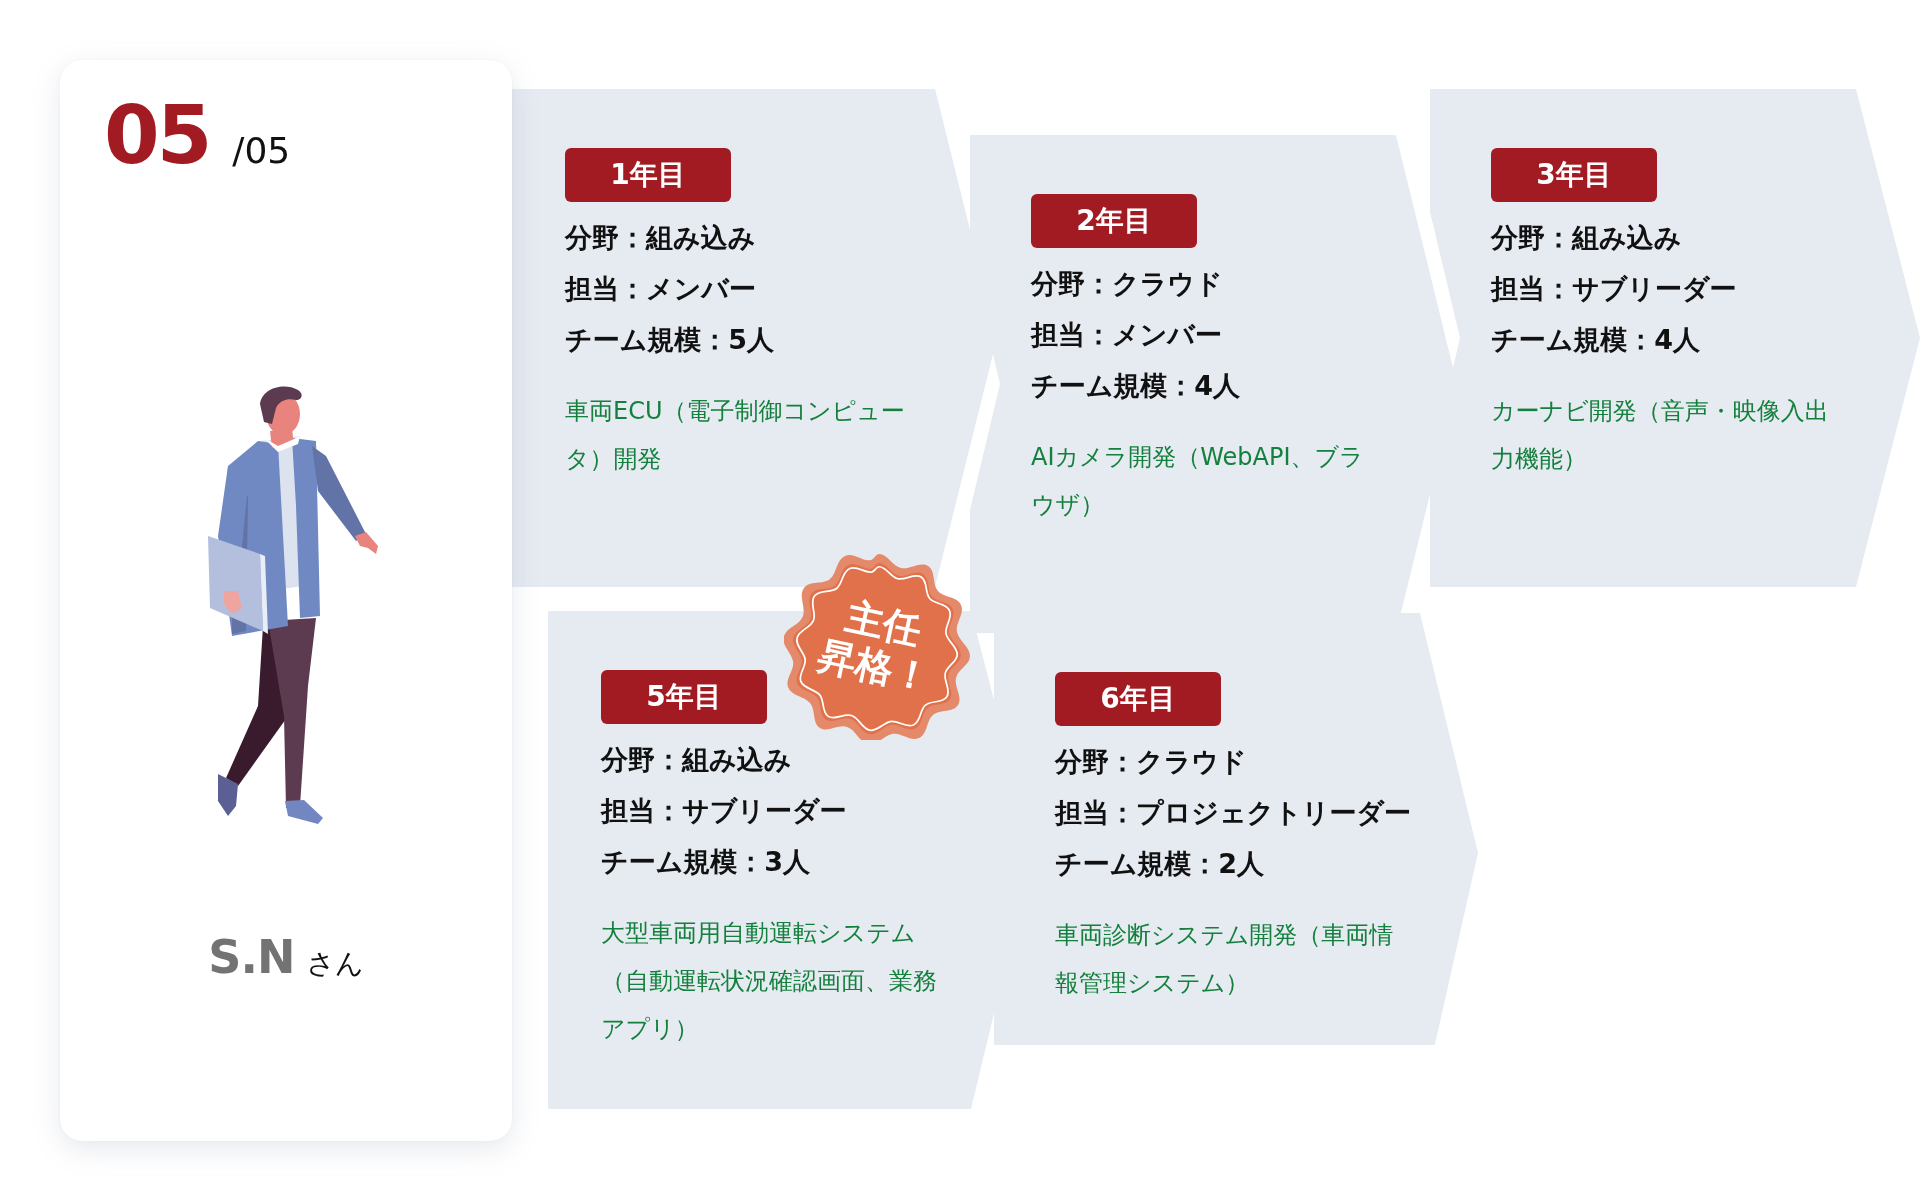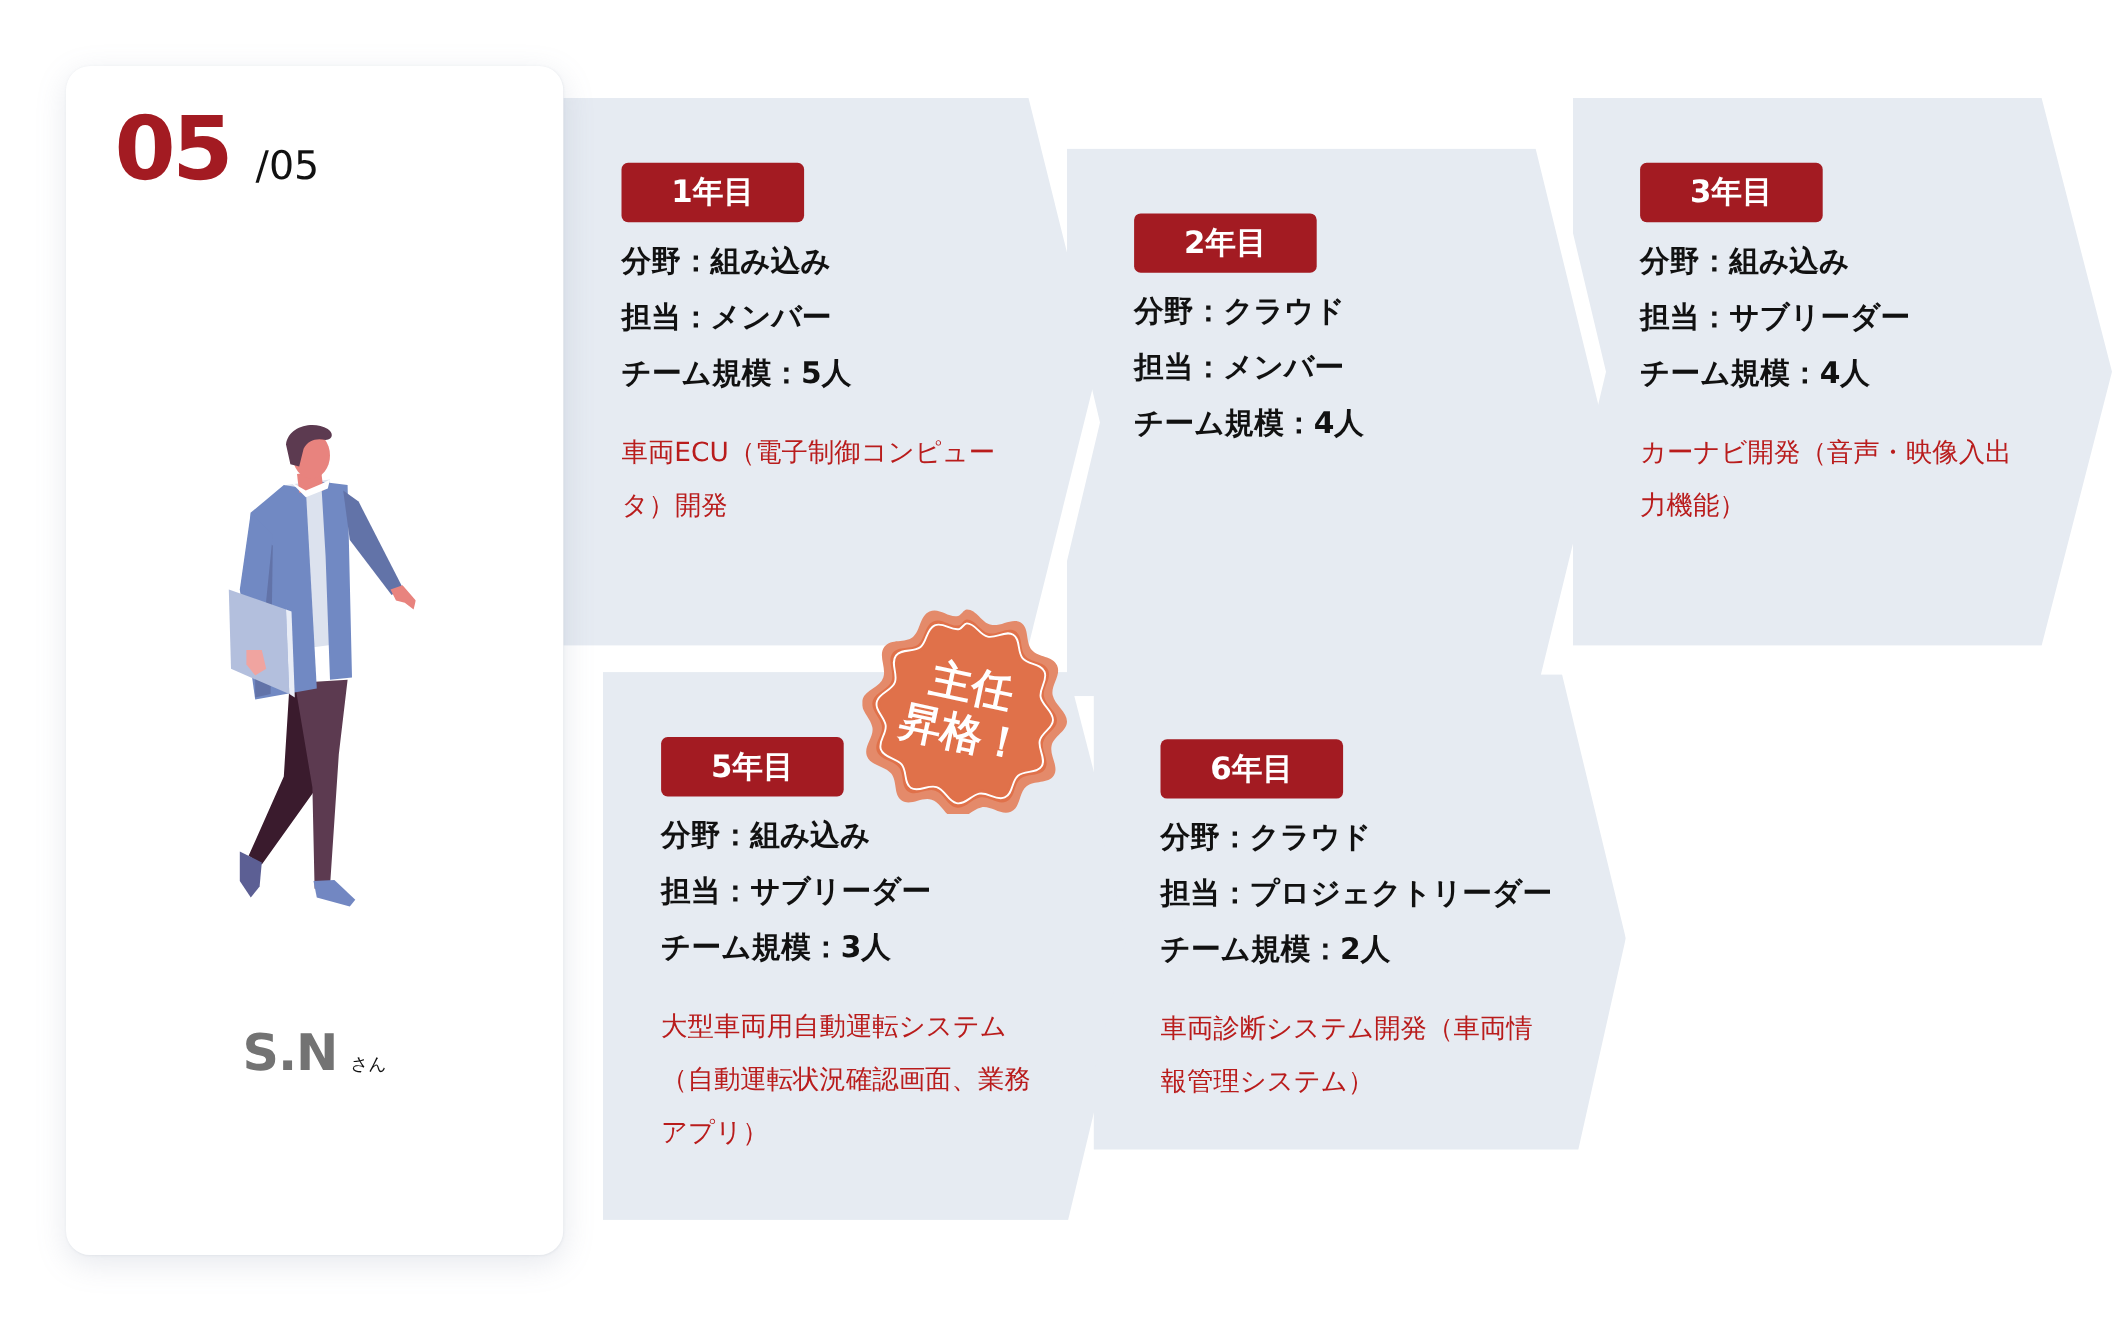--- a/index.html
+++ b/index.html
@@ -18,32 +18,32 @@
   .counter .cur {
     color: #A31B22; font-family: "DejaVu Sans", sans-serif; font-weight: bold;
     font-size: 80px; letter-spacing: -3px; line-height: 1;
   }
   .counter .tot {
     color: #111; font-family: "DejaVu Sans", sans-serif; font-size: 36px; margin-left: 23px;
   }
   .person { position: absolute; left: 128px; top: 326px; width: 190px; height: 440px; }
   .name { position: absolute; left: 0; width: 100%; top: 870px; text-align: center; white-space: nowrap; }
   .name .initials { color: #737373; font-weight: bold; font-size: 46px; letter-spacing: -1px; }
-  .name .suffix { font-size: 16px; margin-left: 12px; color: #111; }
+  .name .suffix { font-size: 28px; margin-left: 12px; color: #111; }
 
   .panel { position: absolute; width: 500px; background: #E6EBF2; }
   .panel .inner { position: absolute; left: 53px; top: 59px; width: 400px; }
   .pill {
     display: inline-flex; align-items: center; justify-content: center;
     width: 166px; height: 54px; background: #A31B22; border-radius: 6px;
     color: #fff; font-weight: bold; font-size: 28px;
   }
   .facts { margin-top: 10px; }
   .fact { font-weight: bold; font-size: 27px; line-height: 51px; white-space: nowrap; }
-  .desc { margin-top: 22px; font-size: 24px; line-height: 48px; color: #b91c1c; width: 355px; }
+  .desc { margin-top: 22px; font-size: 24px; line-height: 48px; color: #15803d; width: 355px; }
 
   .badge { position: absolute; left: 784px; top: 550px; width: 190px; height: 190px; z-index: 5; }
   .badge-text {
     position: absolute; left: 0; top: 0; width: 190px; height: 190px;
     display: flex; flex-direction: column; align-items: center; justify-content: center;
     color: #fff; font-weight: bold; font-size: 38px; line-height: 44px;
     transform: rotate(12deg);
   }
 </style>
 </head>
@@ -104,20 +104,21 @@
 </div>
 
 <div class="panel" style="left:970px; top:103px; height:536px; clip-path: polygon(0 0, 426px 0, 487px 249px, 426px 498px, 0 498px, 0 375px, 30px 249px, 0 123px); margin-top: 32px;">
   <div class="inner" style="left:61px;">
     <div class="pill">2年目</div>
     <div class="facts">
       <div class="fact">分野：クラウド</div>
       <div class="fact">担当：メンバー</div>
       <div class="fact">チーム規模：4人</div>
     </div>
+    <div class="desc">AIカメラ開発（WebAPI、ブラウザ）</div>
   </div>
 </div>
 
 <div class="panel" style="left:1430px; top:89px; height:498px; clip-path: polygon(0 0, 426px 0, 490px 249px, 426px 498px, 0 498px, 0 375px, 30px 249px, 0 123px);">
   <div class="inner" style="left:61px;">
     <div class="pill">3年目</div>
     <div class="facts">
       <div class="fact">分野：組み込み</div>
       <div class="fact">担当：サブリーダー</div>
       <div class="fact">チーム規模：4人</div>

